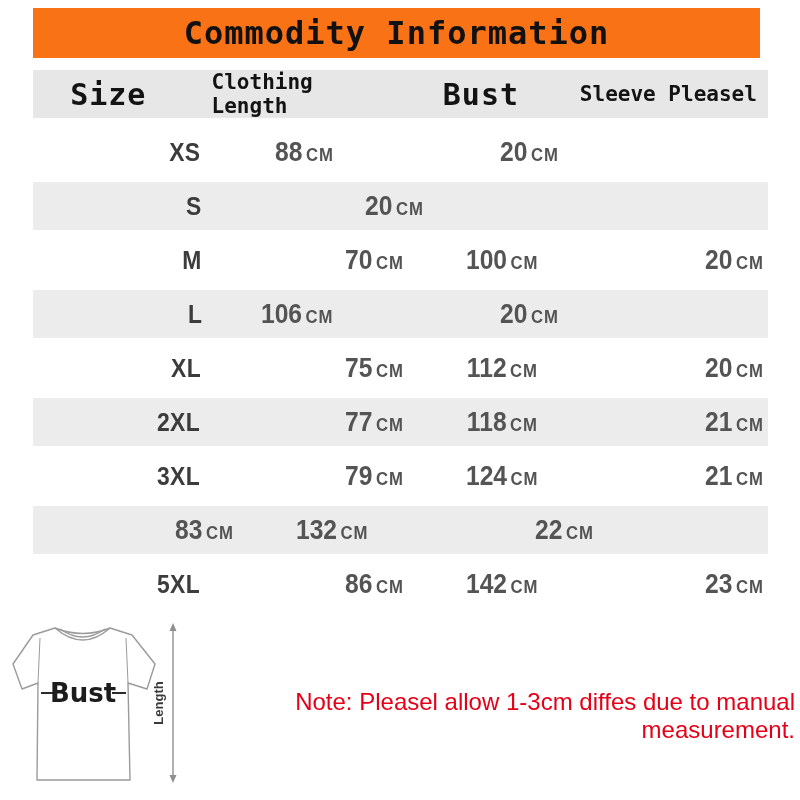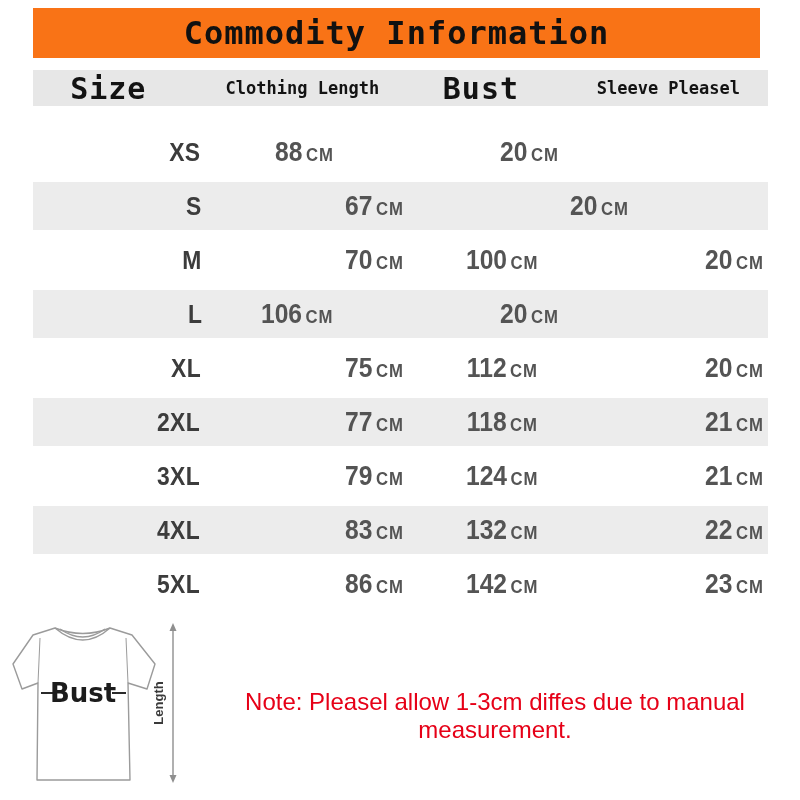--- a/index.html
+++ b/index.html
@@ -6,43 +6,43 @@
   #page{position:relative;width:800px;height:800px;background:#ffffff;overflow:hidden;
         font-family:"Liberation Sans",sans-serif;}
 
   
   .title-band{position:absolute;left:33px;top:8px;width:727px;height:50px;
               background:#f97316;display:flex;align-items:center;justify-content:center;}
   .title-band .t{font-family:"DejaVu Sans Mono",monospace;font-weight:bold;
                  font-size:32px;letter-spacing:1px;color:#111;}
 
   
-  .header-band{position:absolute;left:33px;top:70px;width:735px;height:36px;
+  .header-band{position:absolute;left:33px;top:70px;width:735px;height:48px;
                background:#e7e7e7;display:flex;align-items:center;gap:28px;}
   .hcell{display:flex;align-items:center;justify-content:center;
          font-family:"DejaVu Sans Mono",monospace;color:#131313;}
   .c0{width:170px;} .c1{width:205px;} .c2{width:135px;} .c3{width:225px;}
   .hdr-big{font-size:30px;font-weight:bold;letter-spacing:1px;}
-  .hdr-small{font-size:17px;font-weight:bold;}
+  .hdr-small{font-size:21px;font-weight:bold;}
 
   
   .rows{position:absolute;left:33px;top:128px;width:735px;}
   .row{height:48px;margin-bottom:6px;display:flex;align-items:center;}
   .row.stripe{background:#ececec;}
   .cell{display:flex;align-items:center;justify-content:flex-end;}
   .cond{display:inline-block;transform:scaleX(0.88);transform-origin:center;white-space:nowrap;}
   .size-label{font-size:26px;font-weight:bold;color:#3c3c3c;letter-spacing:0.5px;}
   .num{font-size:28px;font-weight:bold;color:#545454;}
   .unit{font-size:19px;font-weight:bold;color:#545454;margin-left:4px;letter-spacing:1px;}
 
   
   .diagram{position:absolute;left:5px;top:612px;}
 
   
-  .note{position:absolute;left:195px;top:688px;width:600px;text-align:center;
+  .note{position:absolute;left:195px;top:688px;width:600px;text-align:right;
         font-size:24px;color:#e60017;}
 </style>
 </head>
 <body>
 
 <div id="page">
 
   <div class="title-band">
     <span class="t">Commodity Information</span>
   </div>
@@ -63,23 +63,20 @@
           <span class="cond"><span class="num">88</span><span class="unit">CM</span></span>
         </div>
         <div class="cell c3">
           <span class="cond"><span class="num">20</span><span class="unit">CM</span></span>
         </div>
       </div>
       <div class="row stripe">
         <div class="cell c0">
           <span class="cond size-label">S</span>
         </div>
-        <div class="cell c1">
-          <span class="cond"><span class="num">67</span><span class="unit">CM</span></span>
-        </div>
         <div class="cell c3">
           <span class="cond"><span class="num">20</span><span class="unit">CM</span></span>
         </div>
       </div>
       <div class="row">
         <div class="cell c0">
           <span class="cond size-label">M</span>
         </div>
         <div class="cell c1">
           <span class="cond"><span class="num">70</span><span class="unit">CM</span></span>
@@ -138,23 +135,20 @@
           <span class="cond"><span class="num">79</span><span class="unit">CM</span></span>
         </div>
         <div class="cell c2">
           <span class="cond"><span class="num">124</span><span class="unit">CM</span></span>
         </div>
         <div class="cell c3">
           <span class="cond"><span class="num">21</span><span class="unit">CM</span></span>
         </div>
       </div>
       <div class="row stripe">
-        <div class="cell c0">
-          <span class="cond size-label">4XL</span>
-        </div>
         <div class="cell c1">
           <span class="cond"><span class="num">83</span><span class="unit">CM</span></span>
         </div>
         <div class="cell c2">
           <span class="cond"><span class="num">132</span><span class="unit">CM</span></span>
         </div>
         <div class="cell c3">
           <span class="cond"><span class="num">22</span><span class="unit">CM</span></span>
         </div>
       </div>

